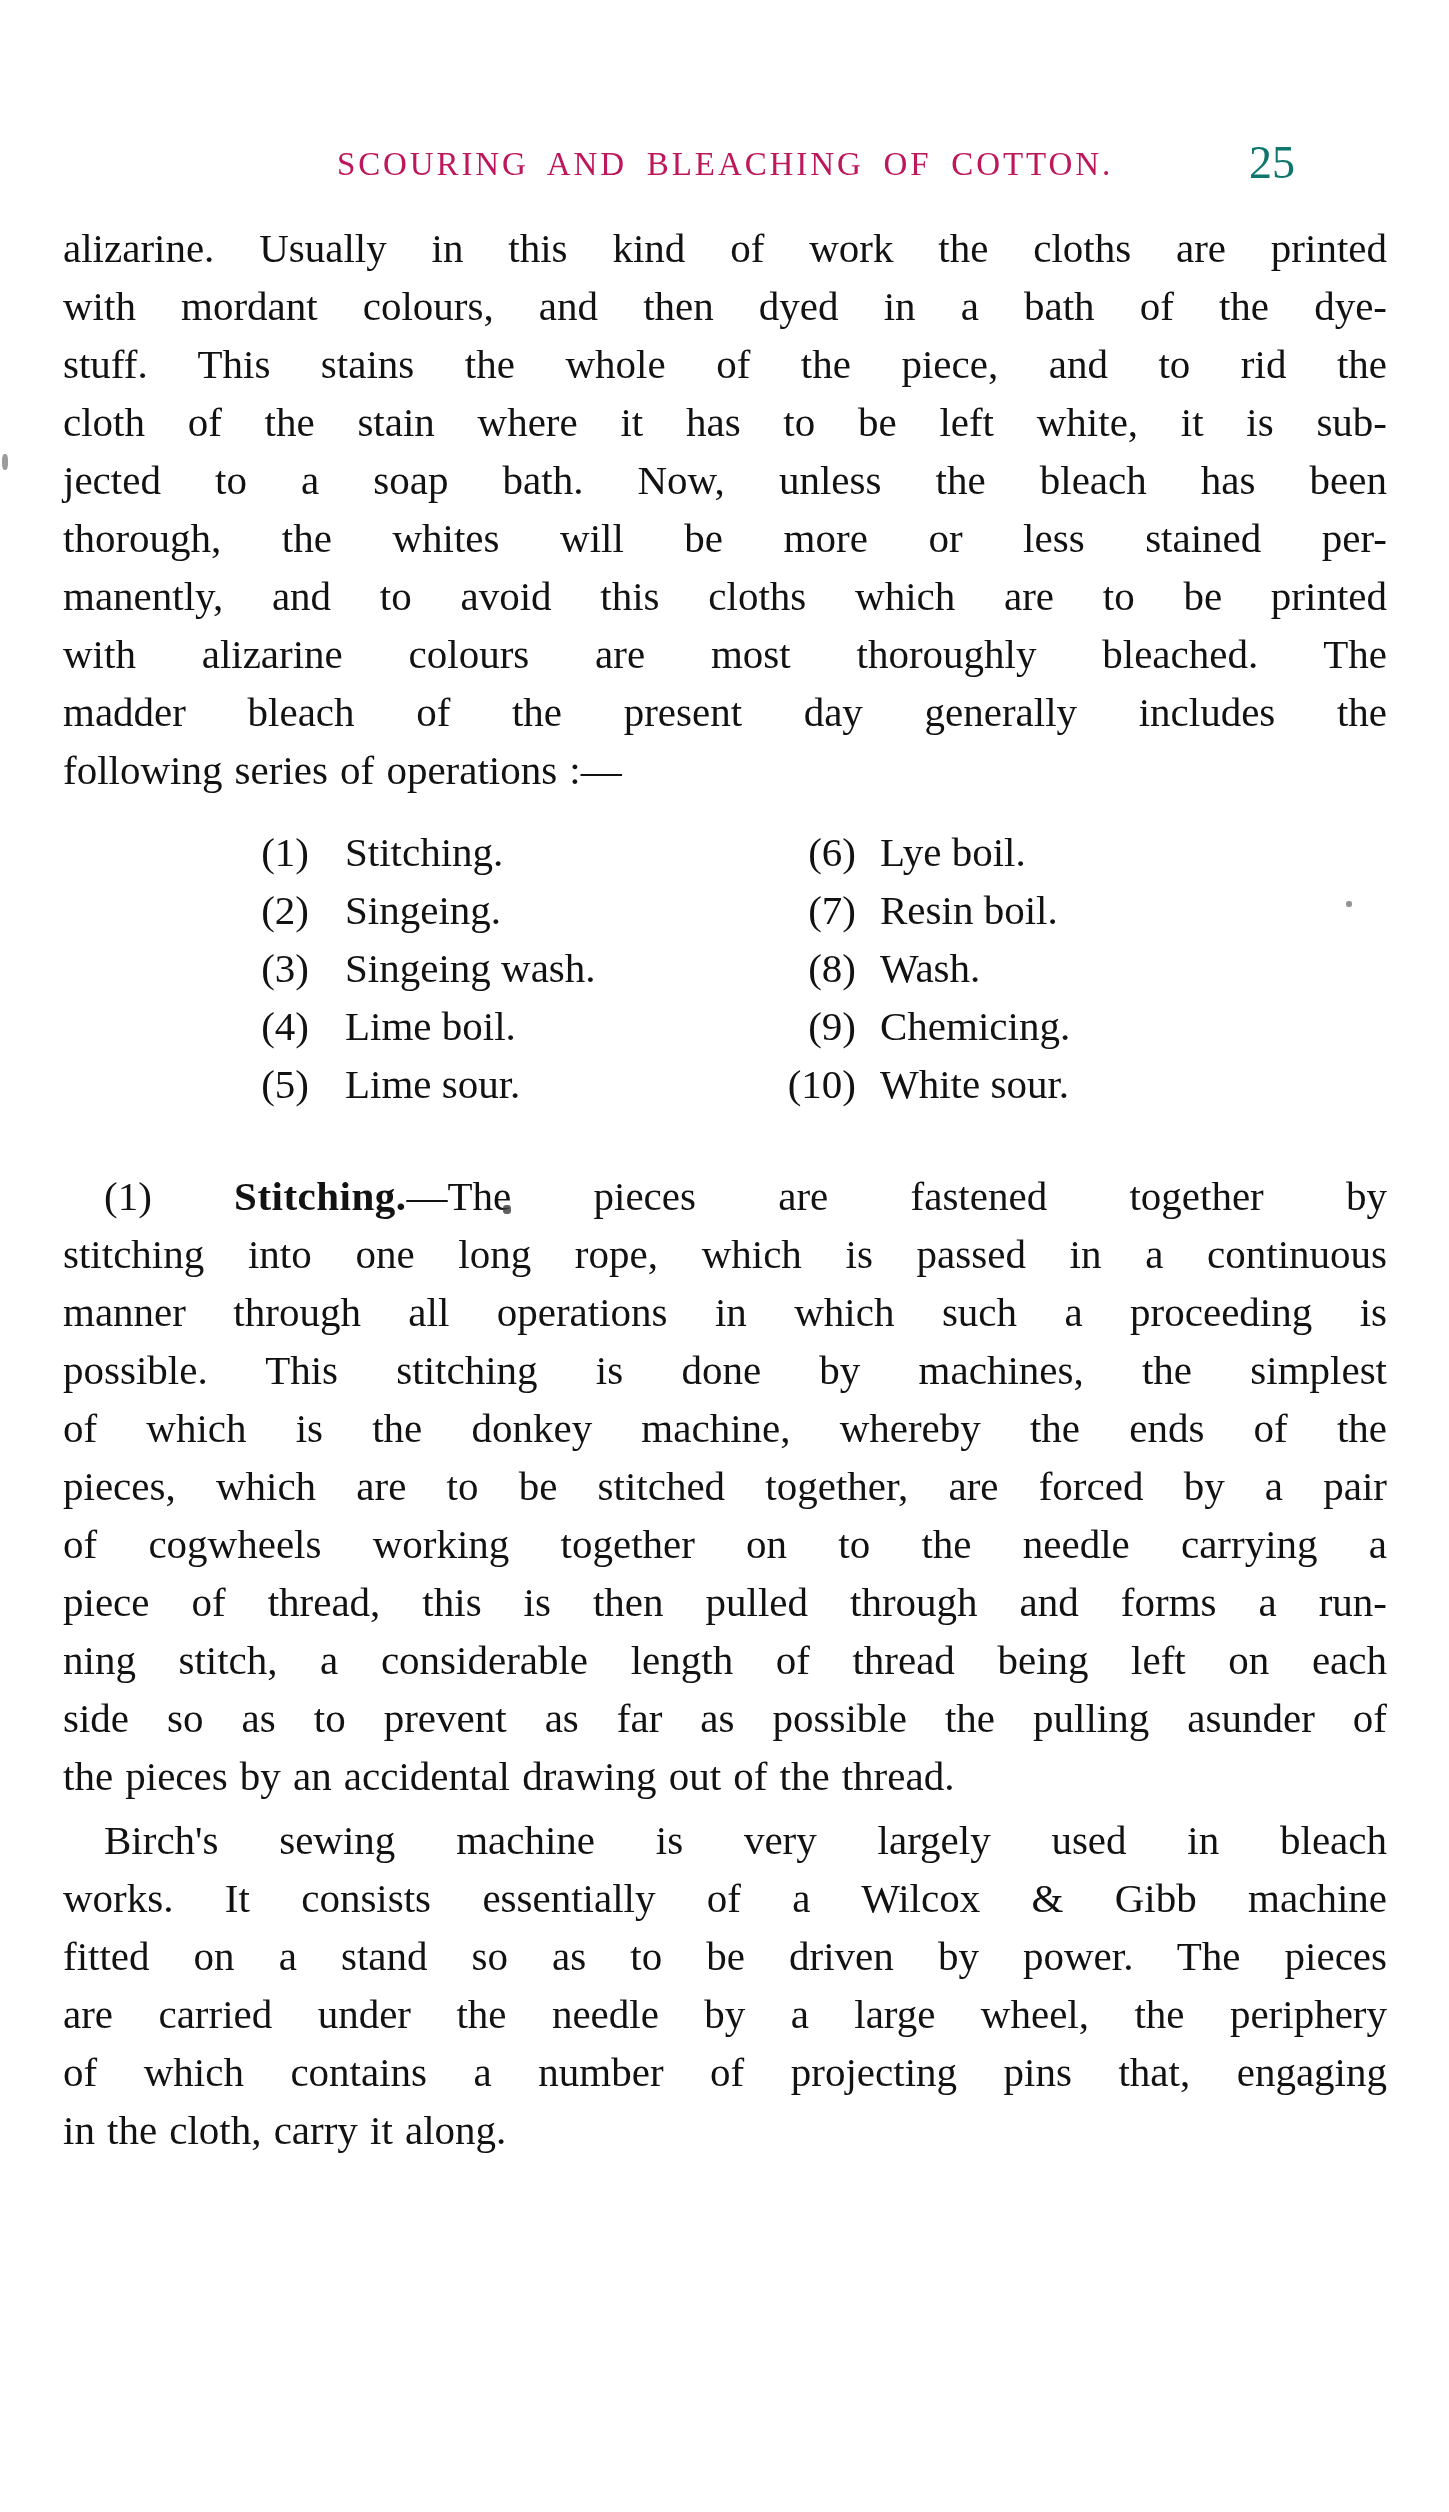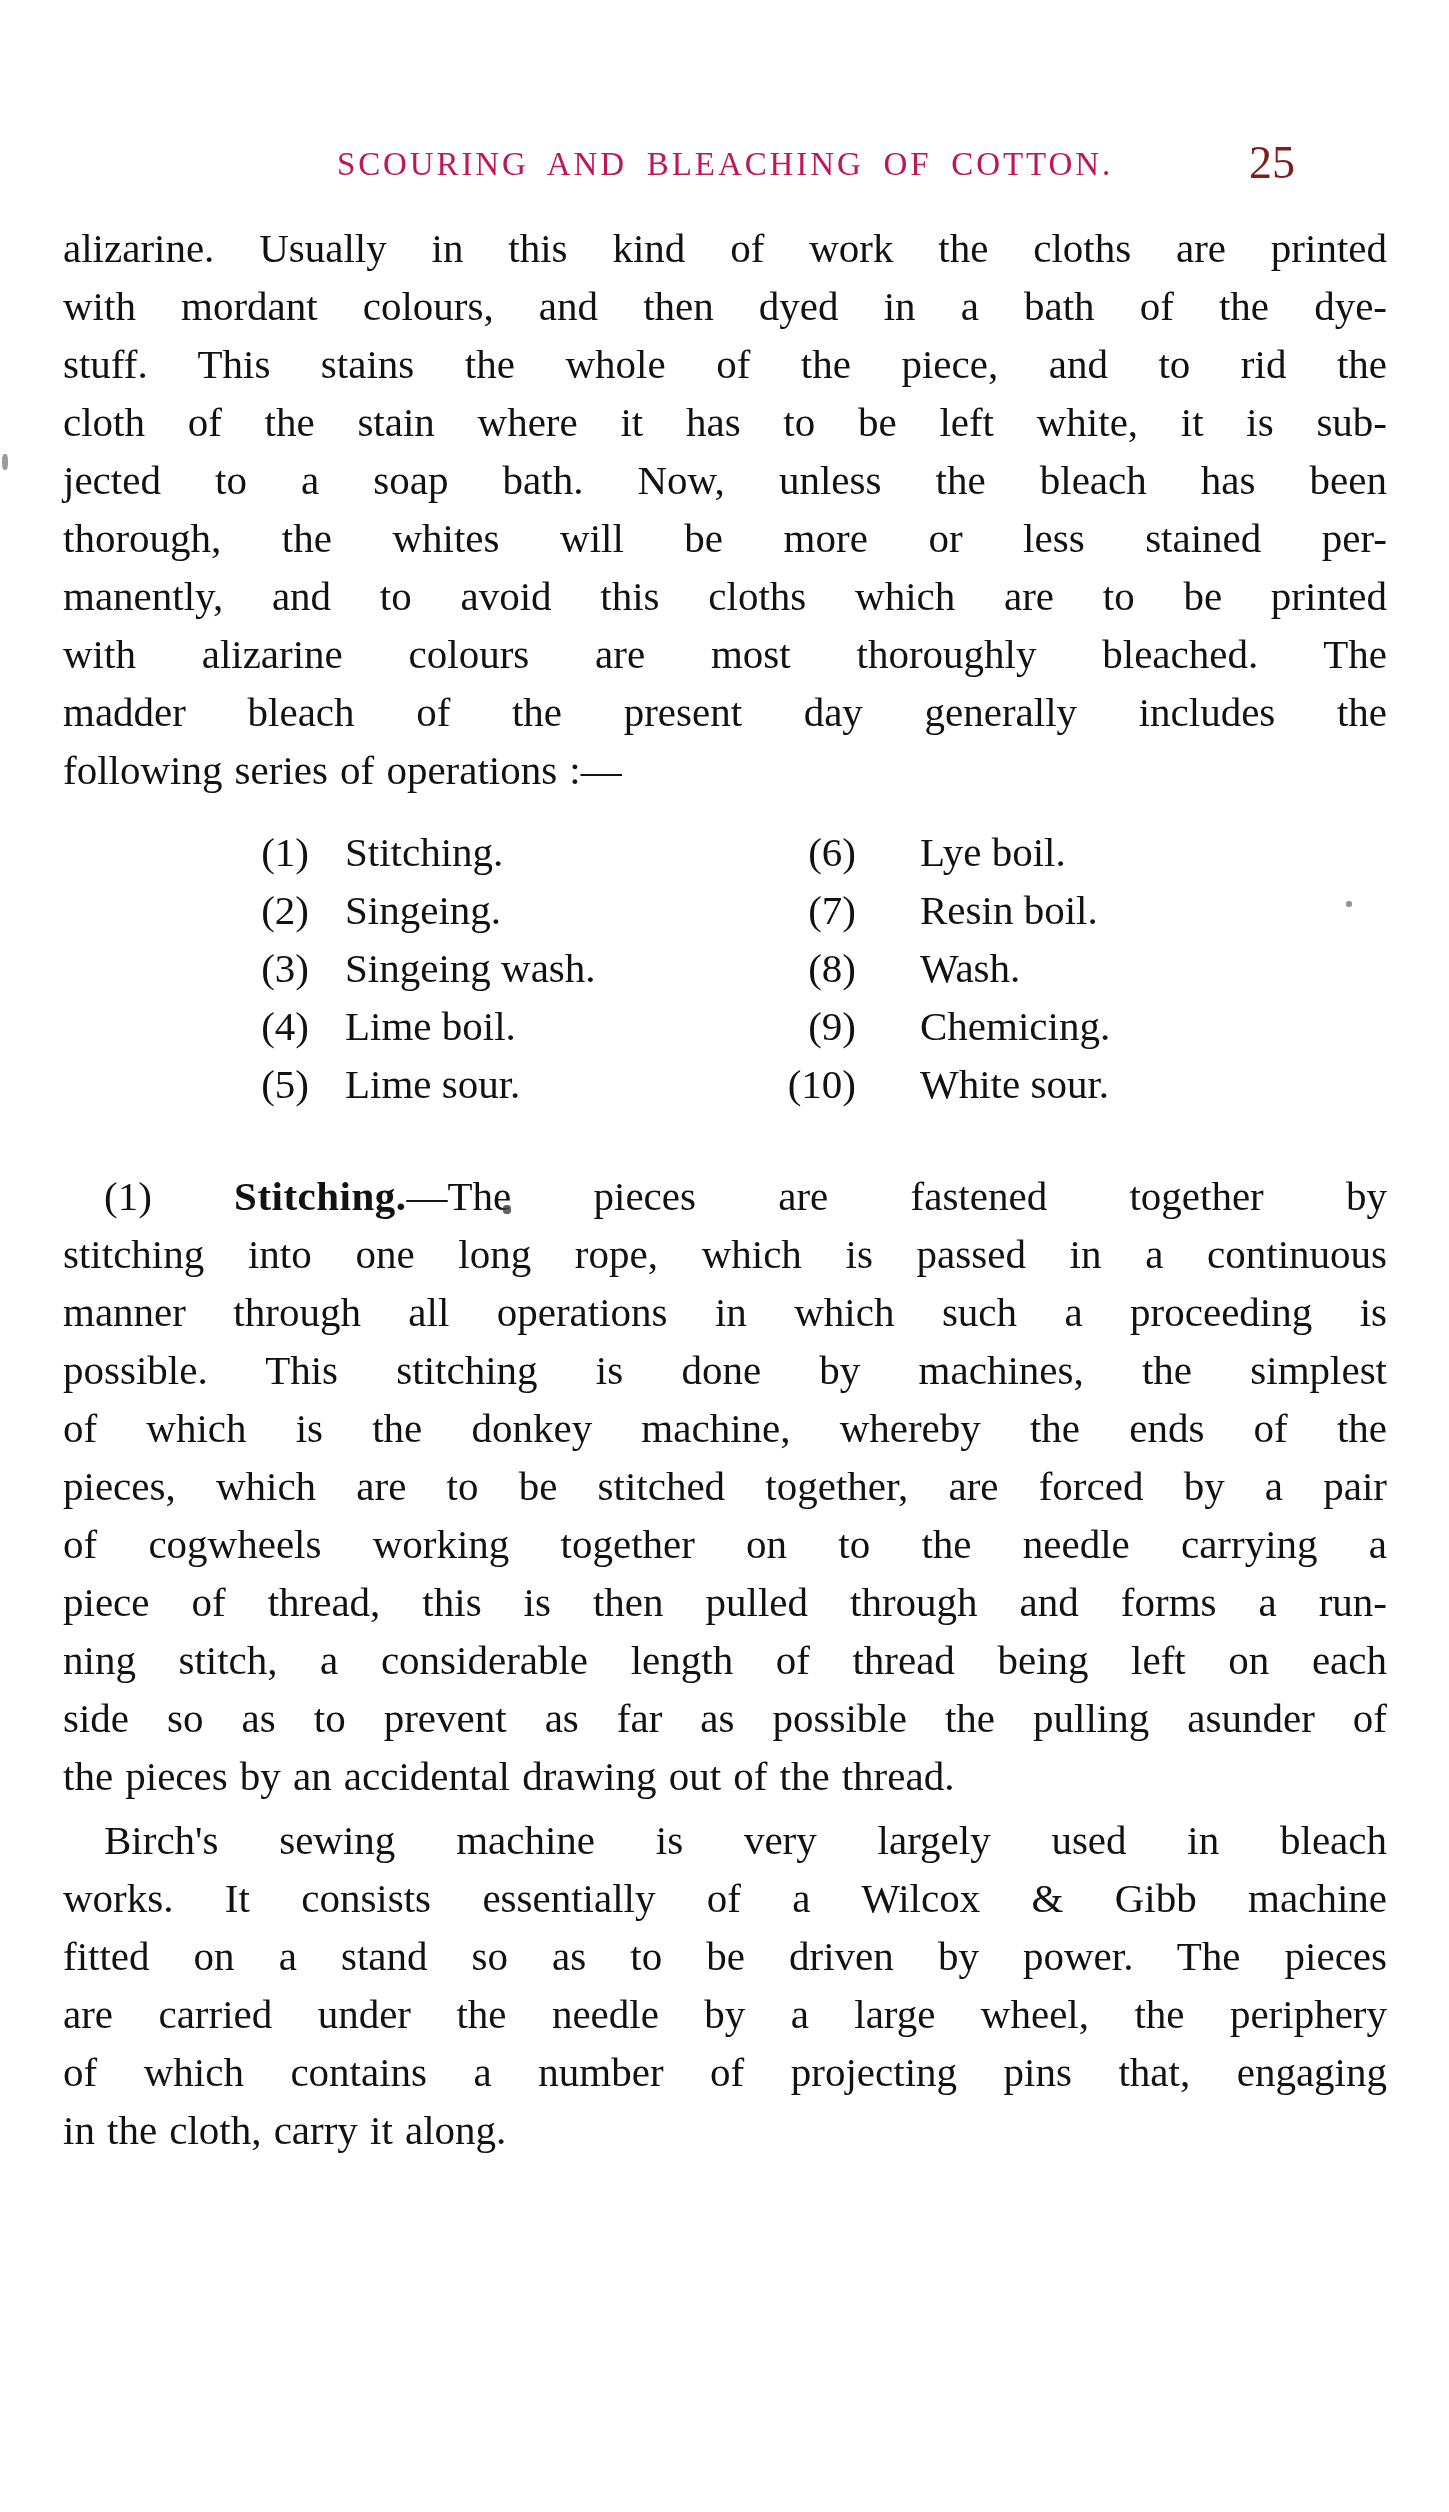--- a/index.html
+++ b/index.html
@@ -13,21 +13,21 @@
   }
   .running-head {
     position:absolute; top:145px; left:63px; width:1324px;
     text-align:center;
     font-size:33px; letter-spacing:2.9px; word-spacing:8.7px;
     line-height:39px;
     color:#be185d;
   }
   .folio {
     position:absolute; top:138px; right:155px;
-    font-size:46px; line-height:50px; color:#7f1d1d;
+    font-size:46px; line-height:50px; color:#0f766e;
   }
   .text-block {
     position:absolute; left:63px; top:219px; width:1324px;
   }
   .tline {
     height:58px; line-height:58px;
     font-size:41px;
     text-align:justify; text-align-last:justify;
     word-spacing:1.9px;
     white-space:normal;
@@ -38,21 +38,21 @@
   .gap-list { height:24px; }
   .gap-para { height:48px; }
   .op-row { position:relative; height:58px; line-height:58px; font-size:41px; }
   .op-num {
     position:absolute; display:inline-block; text-align:right;
   }
   .op-label { position:absolute; }
   .l-num { left:142px; width:104px; }
   .l-label { left:282px; }
   .r-num { left:677px; width:116px; }
-  .r-label { left:857px; }
+  .r-label { left:817px; }
   .speck { position:absolute; background:#3a3a3a; border-radius:40%; }
   .speck.s1 { left:503px; top:1205px; width:7.7px; height:8.7px; opacity:.8; }
   .speck.s2 { left:1346px; top:901px; width:5.8px; height:5.8px; opacity:.55; }
   .speck.s3 { left:1.9px; top:454px; width:5.8px; height:15.5px; opacity:.5; }
 </style>
 </head>
 <body>
 
 <div class="page">
 

